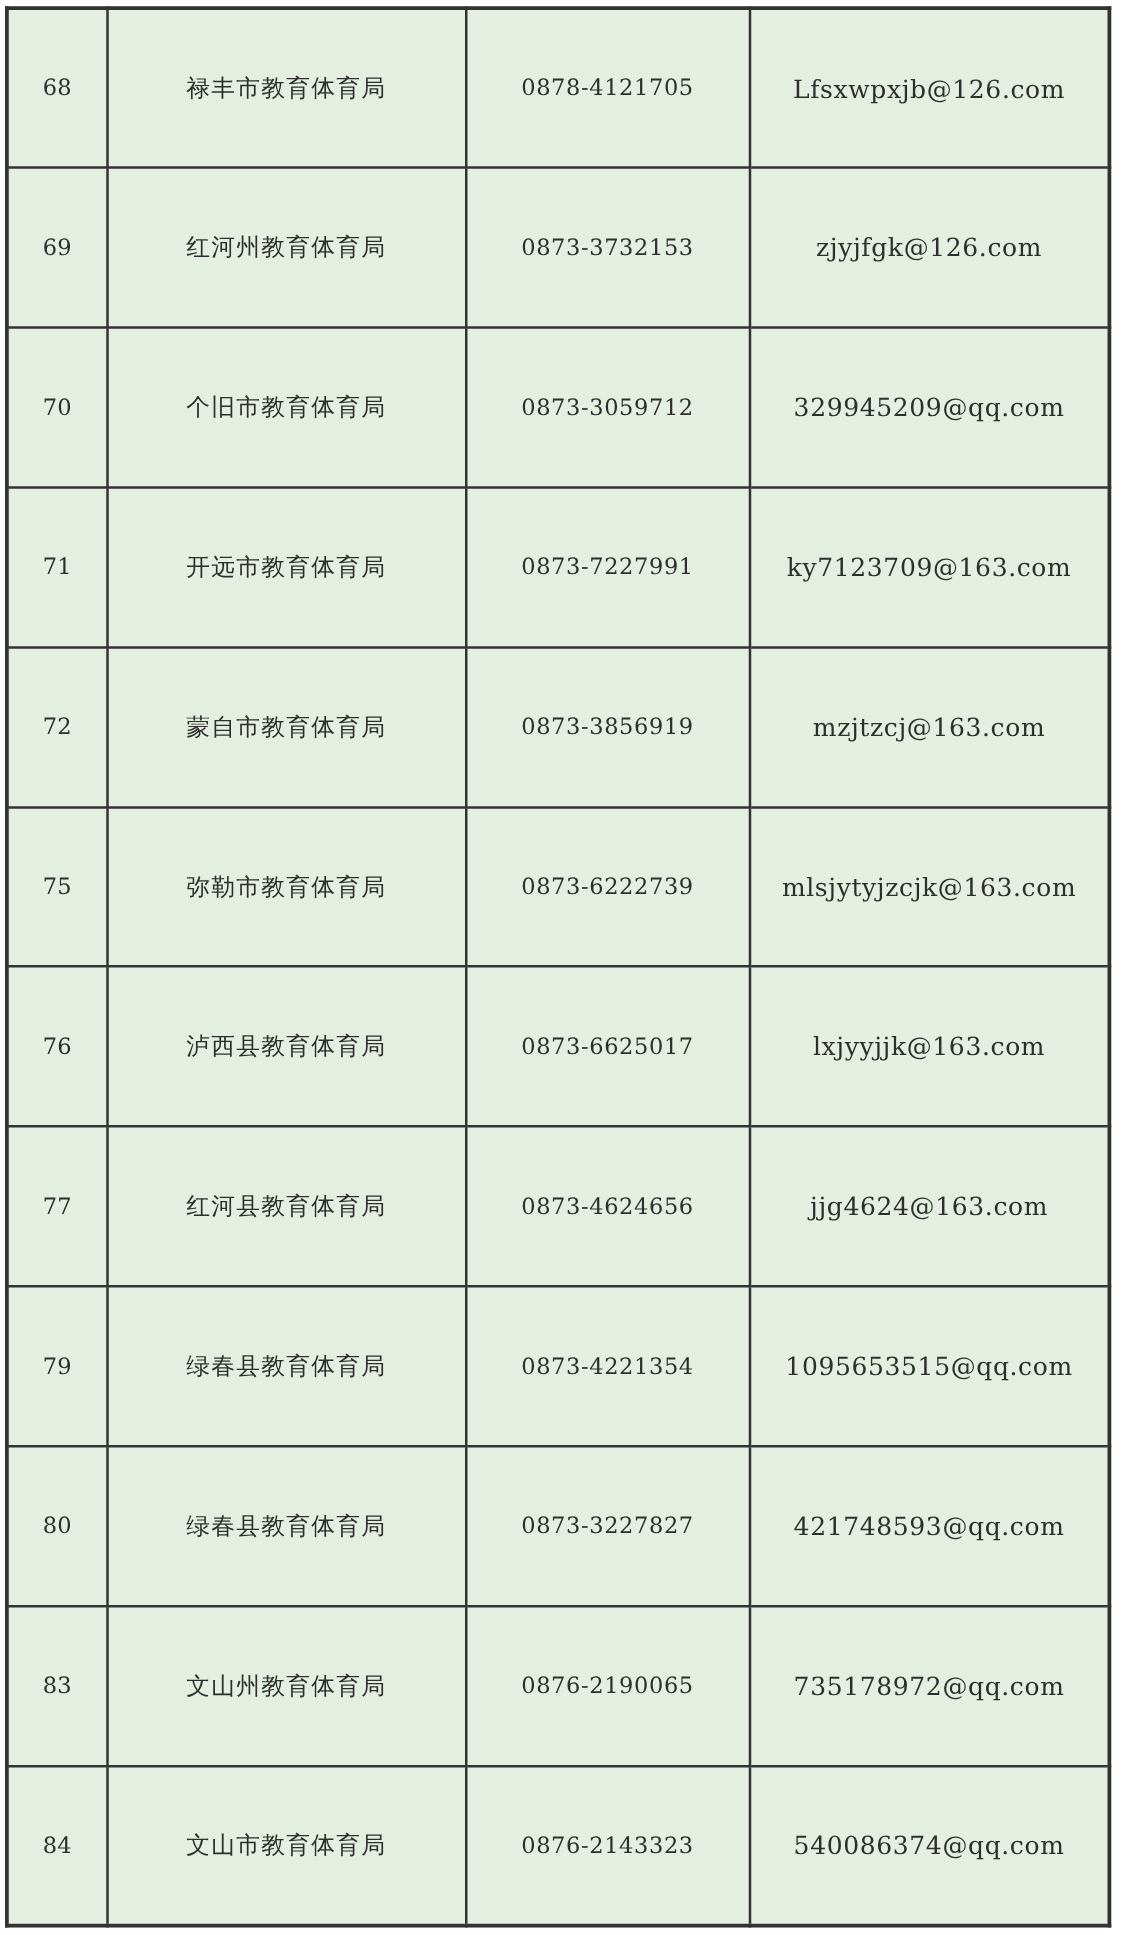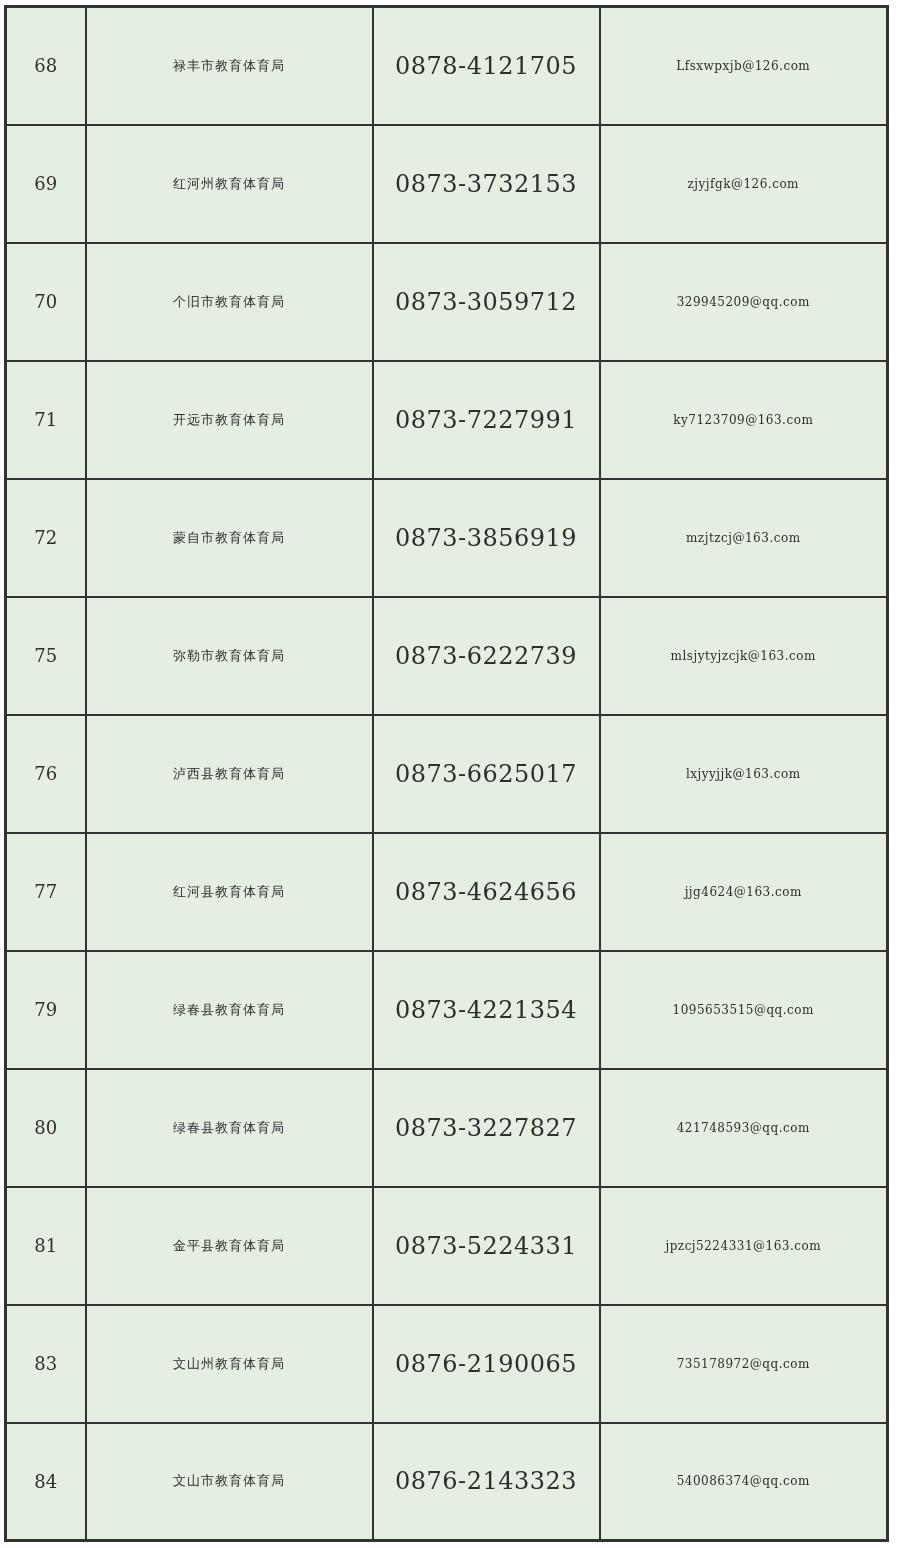--- a/index.html
+++ b/index.html
@@ -36,23 +36,23 @@
     border: 2px solid var(--border-color);
     background: var(--cell-bg);
     color: var(--text-color);
     text-align: center;
     vertical-align: middle;
     height: 90.4px;
     overflow: hidden;
     white-space: nowrap;
   }
   td.cell-num   { font-size: 18px; }
-  td.cell-name  { font-size: 13px; letter-spacing: 1px; }
-  td.cell-phone { font-size: 24px; letter-spacing: 0.5px; }
-  td.cell-email { font-size: 12px; letter-spacing: 0.5px; margin-left: 40px; }
+  td.cell-name  { font-size: 19px; letter-spacing: 1px; }
+  td.cell-phone { font-size: 18px; letter-spacing: 0.5px; }
+  td.cell-email { font-size: 20px; letter-spacing: 0.5px; margin-left: 40px; }
   col.col-num   { width: 80px;  }
   col.col-name  { width: 287px; }
   col.col-phone { width: 227px; }
   col.col-email { width: 288px; }
 </style>
 </head>
 <body>
 
 <div class="page">
   <table class="contact-table">
@@ -129,26 +129,20 @@
     <td class="cell-email">1095653515@qq.com</td>
   </tr>
 
   <tr class="row">
     <td class="cell-num">80</td>
     <td class="cell-name">绿春县教育体育局</td>
     <td class="cell-phone">0873-3227827</td>
     <td class="cell-email">421748593@qq.com</td>
   </tr>
 
-  <tr class="row">
-    <td class="cell-num">81</td>
-    <td class="cell-name">金平县教育体育局</td>
-    <td class="cell-phone">0873-5224331</td>
-    <td class="cell-email">jpzcj5224331@163.com</td>
-  </tr>
 
 
   <tr class="row">
     <td class="cell-num">83</td>
     <td class="cell-name">文山州教育体育局</td>
     <td class="cell-phone">0876-2190065</td>
     <td class="cell-email">735178972@qq.com</td>
   </tr>
 
   <tr class="row">

